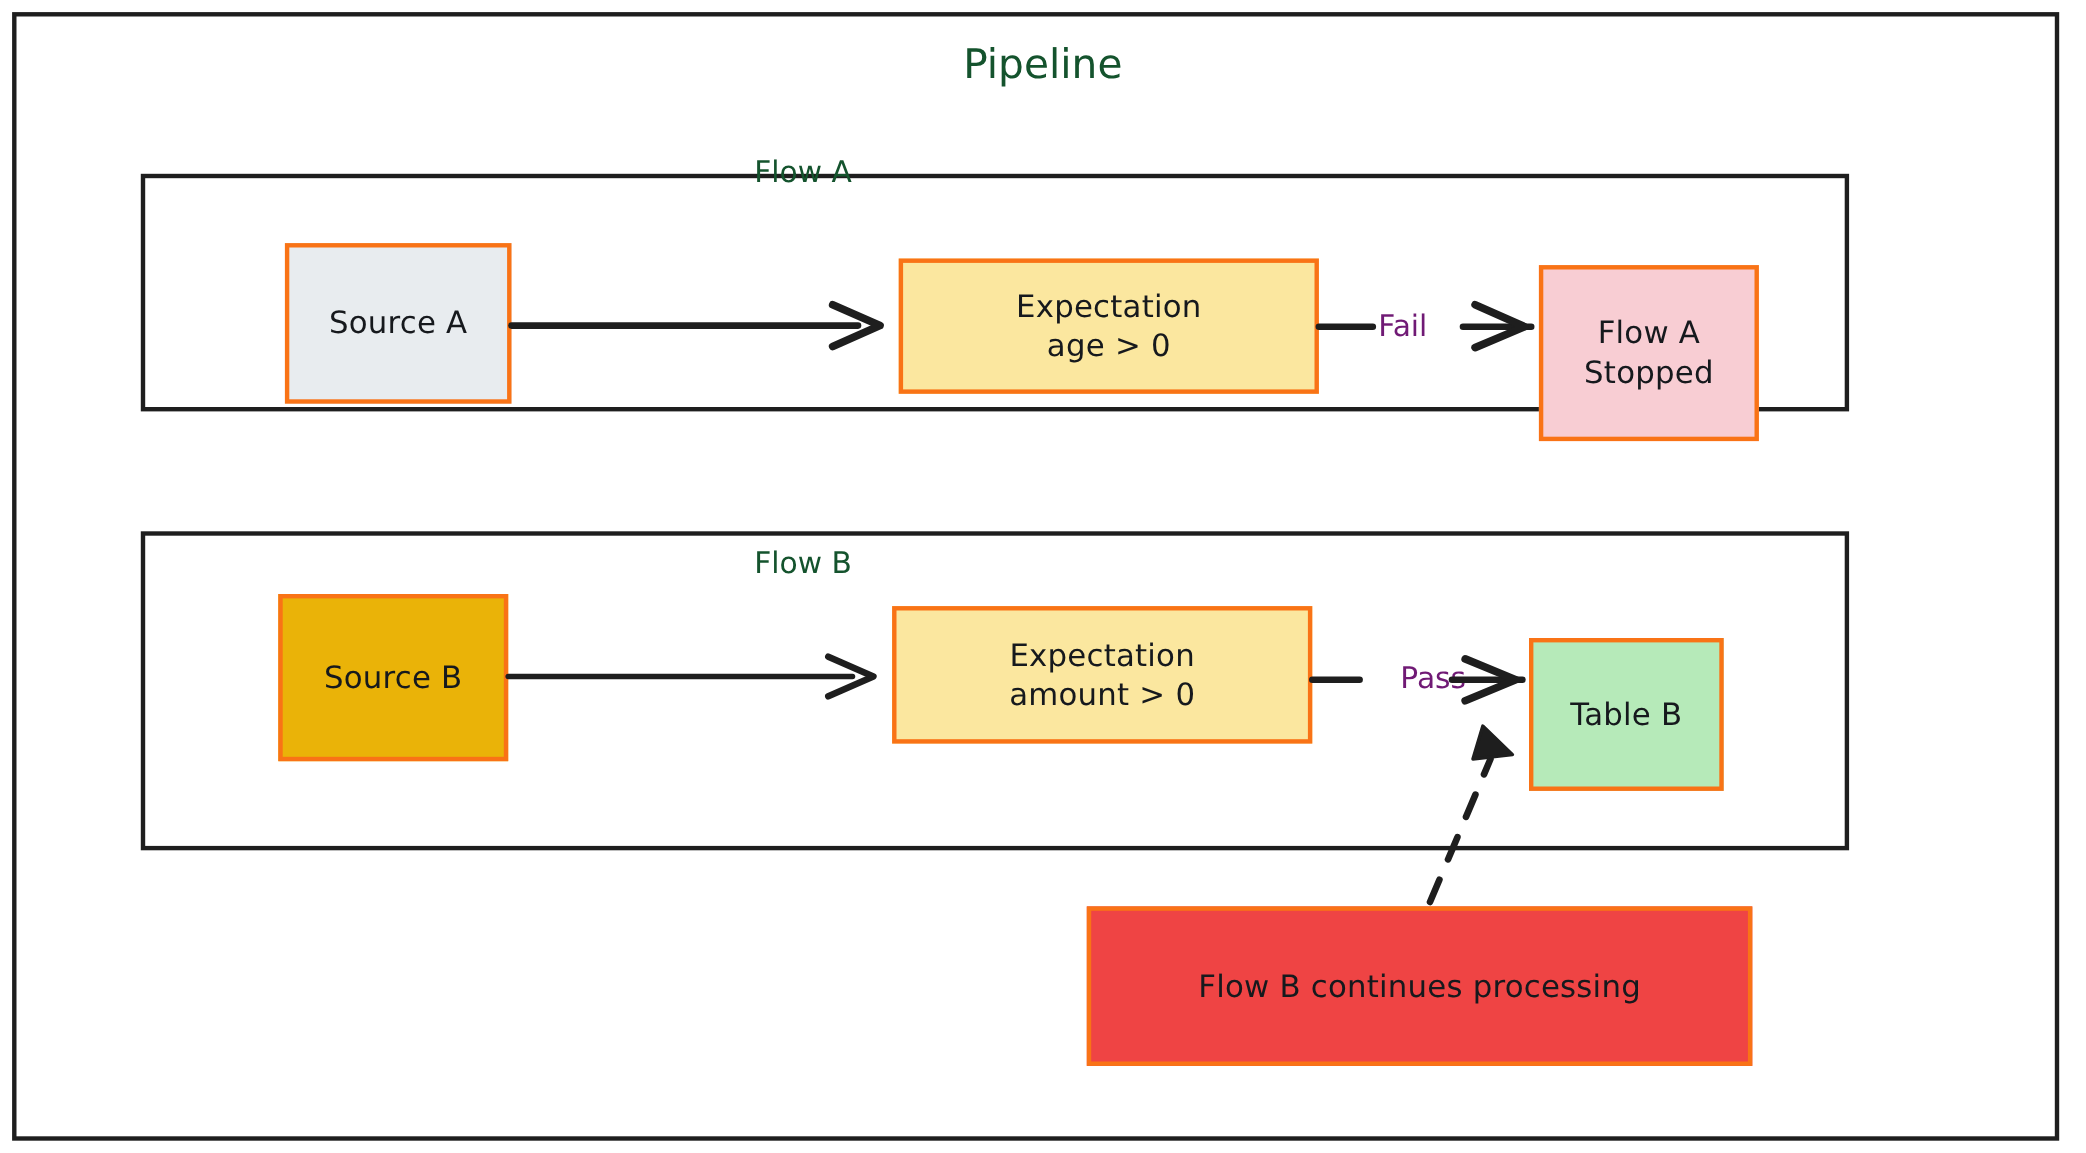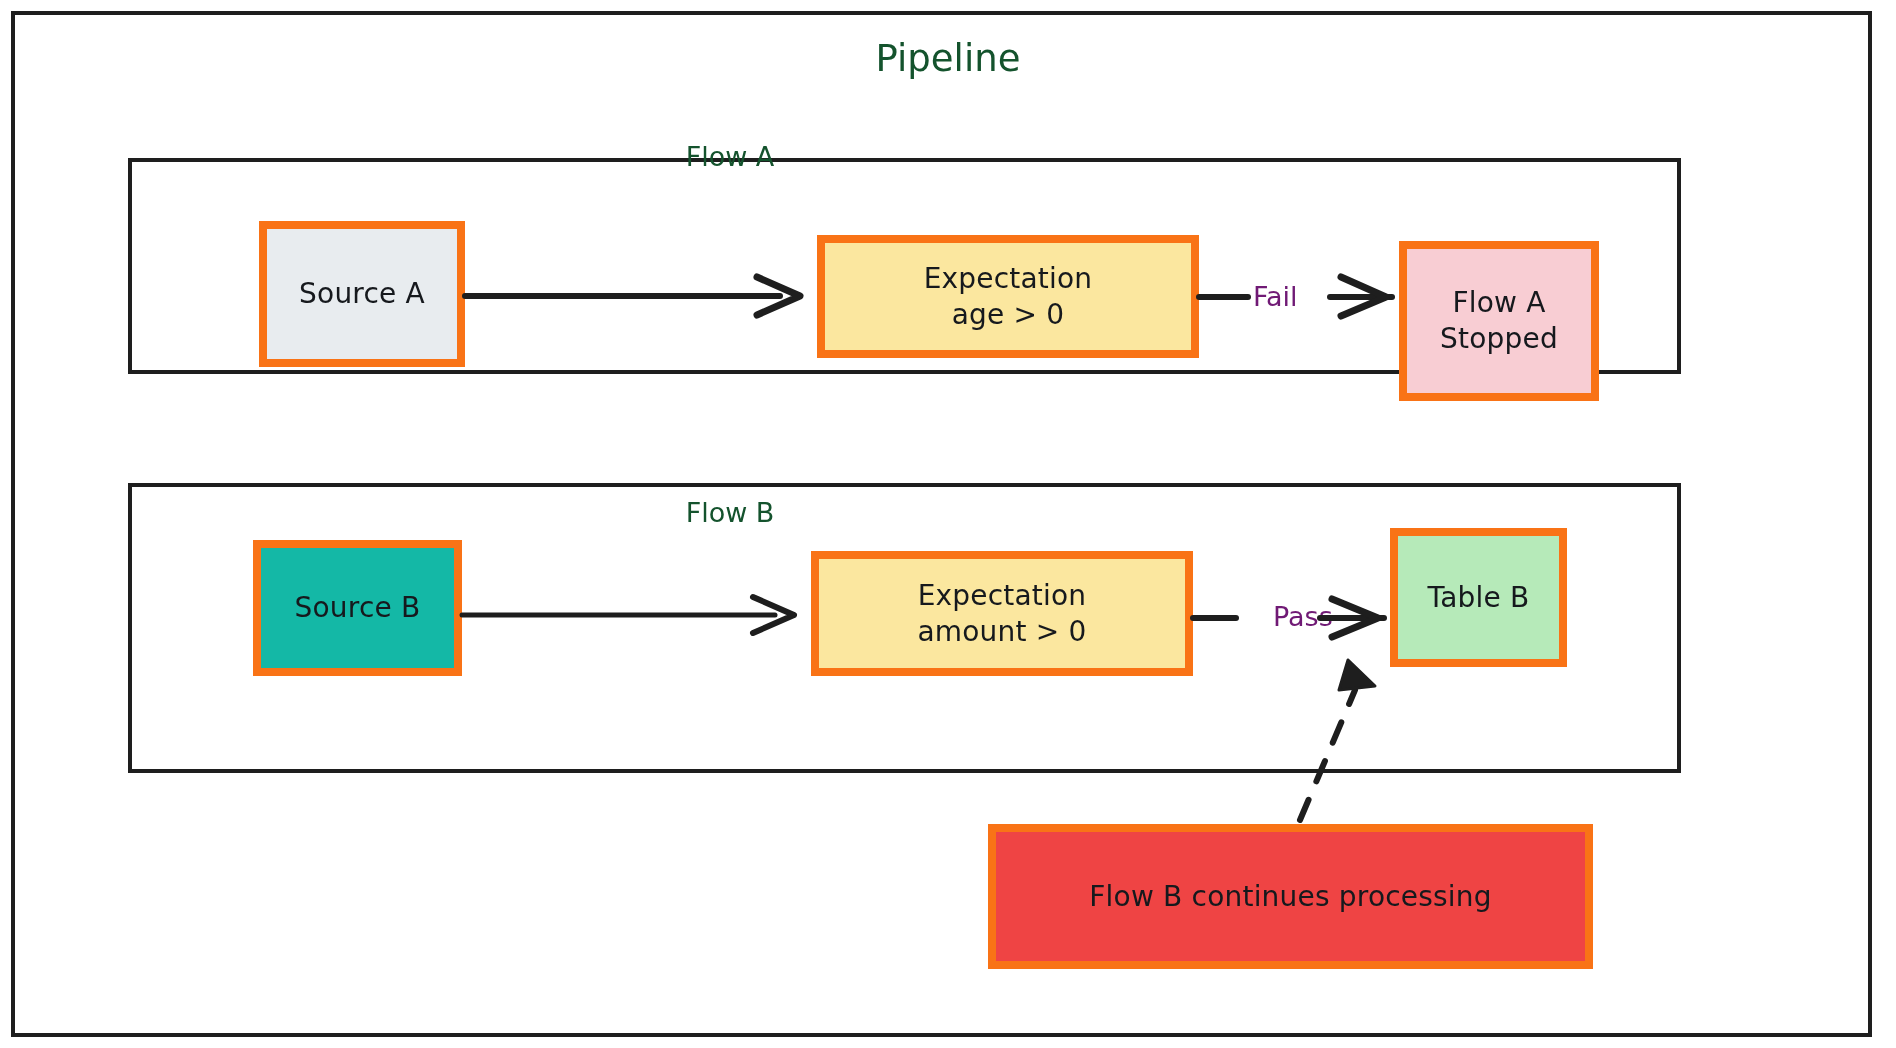--- a/index.html
+++ b/index.html
@@ -13,21 +13,21 @@
     width: 1896px;
     height: 1048px;
     background: #ffffff;
     font-family: "DejaVu Sans", sans-serif;
     overflow: hidden;
   }
   
   .node {
     position: absolute;
     box-sizing: border-box;
-    border: 8px solid #f97316;
+    border: 4px solid #f97316;
     display: flex;
     align-items: center;
     justify-content: center;
     text-align: left;
     color: #16191d;
     line-height: 1.28;
     letter-spacing: 0.2px;
     font-family: "DejaVu Sans", sans-serif;
   }
   .node .lbl { display: block; }
@@ -106,32 +106,32 @@
 
   <div class="node fill-stop t-node" style="left: 1399px; top: 241px; width: 200px; height: 160px; flex-direction: column; background: rgb(248, 205, 211);">
     <span class="lbl">Flow A</span>
     <span class="lbl">Stopped</span>
   </div>
 
   <div class="container-box" style="left:128px; top:483px; width:1553px; height:290px;"></div>
 
   <div class="container-title t-flow" style="left:630px; top:497px; width:200px;">Flow B</div>
 
-  <div class="node fill-source t-node" style="left: 253px; top: 540px; width: 209px; height: 136px; background: #14b8a6;">
+  <div class="node fill-source t-node" style="left: 253px; top: 540px; width: 209px; height: 152px; background: #eab308;">
     <span class="lbl">Source B</span>
   </div>
 
   <div class="node fill-expect t-node" style="left: 811px; top: 551px; width: 382px; height: 125px; flex-direction: column; background: rgb(251, 231, 159);">
     <span class="lbl">Expectation</span>
     <span class="lbl">amount &gt; 0</span>
   </div>
 
   <div class="edge-label t-edge" style="left:1268px; top:601px;">Pass</div>
 
-  <div class="node fill-table t-node" style="left: 1390px; top: 528px; width: 177px; height: 139px; background: rgb(182, 234, 185);">
+  <div class="node fill-table t-node" style="left: 1390px; top: 580px; width: 177px; height: 139px; background: rgb(182, 234, 185);">
     <span class="lbl">Table B</span>
   </div>
 
   <div class="node fill-note t-node" style="left: 988px; top: 824px; width: 605px; height: 145px; flex-direction: column; background: #ef4444;">
     <span class="lbl">Flow B continues processing</span>
   </div>
 
   <svg id="wires" viewBox="0 0 1896 1048" xmlns="http://www.w3.org/2000/svg">
 
     <g>

